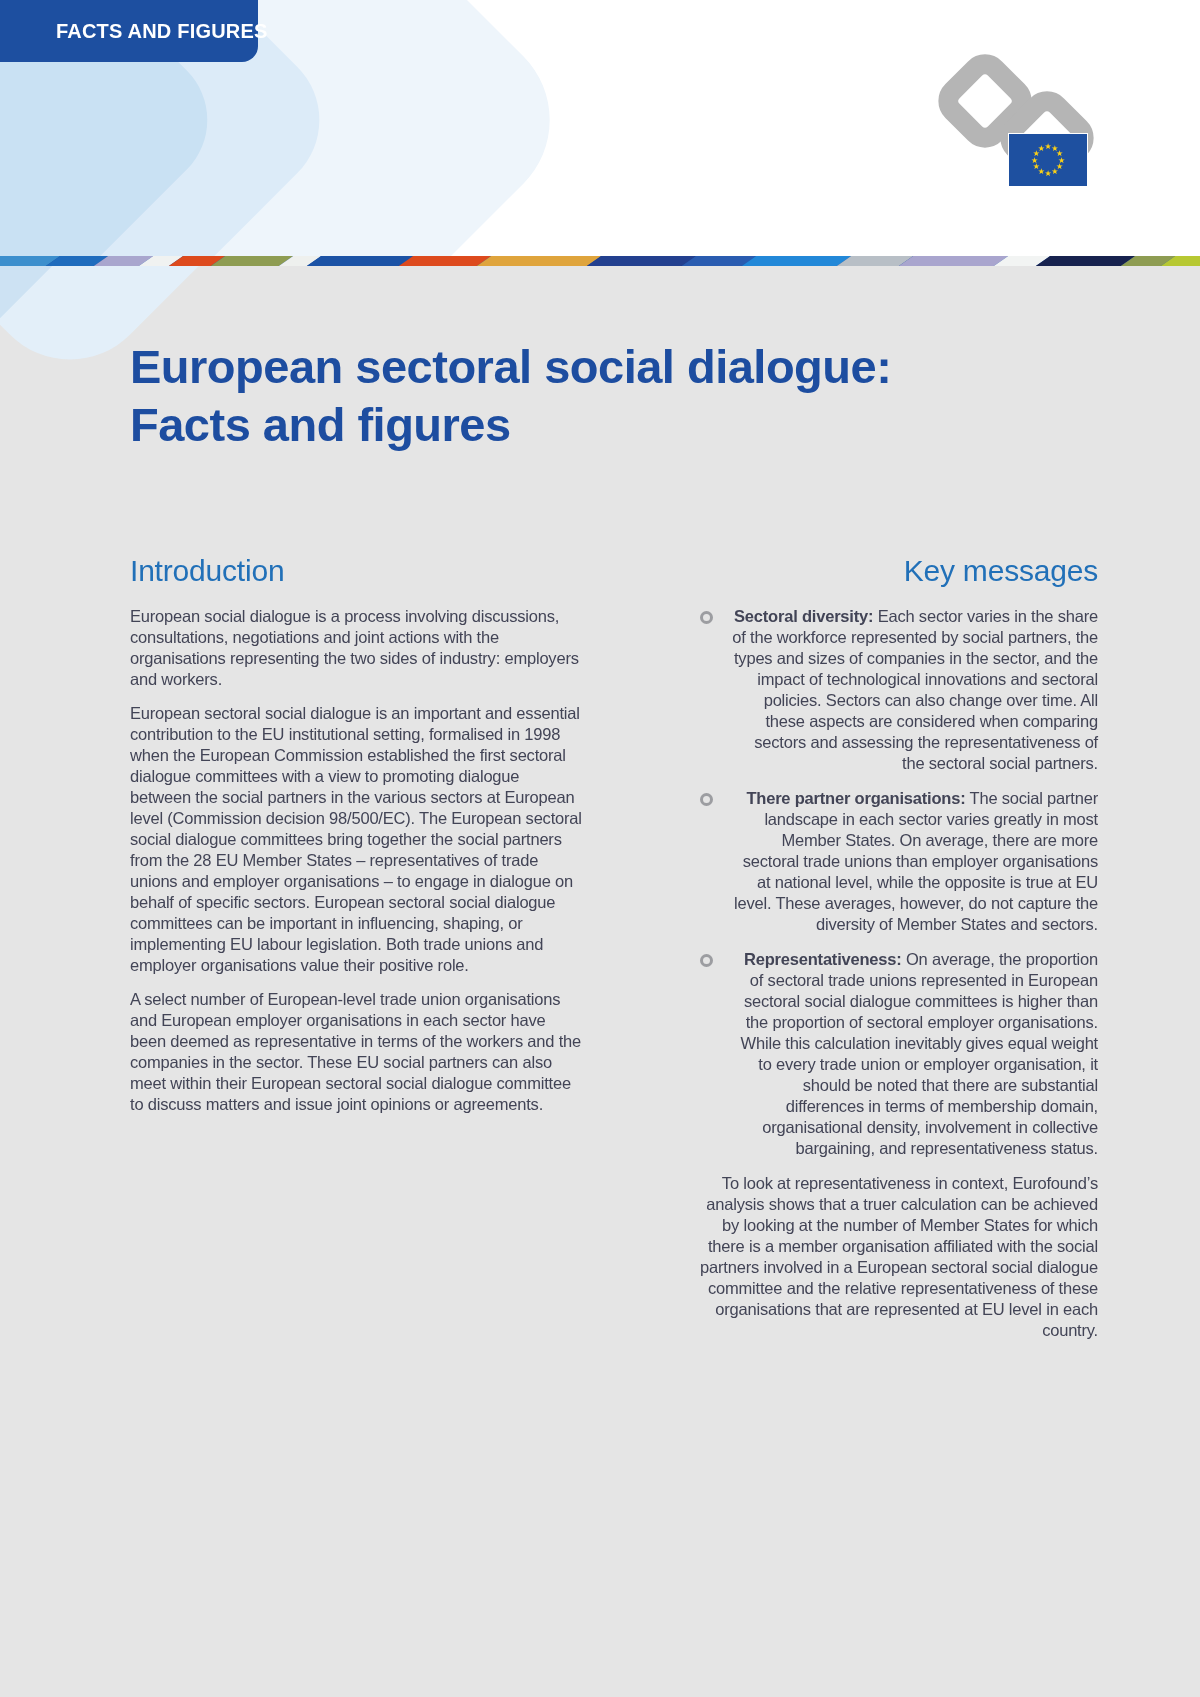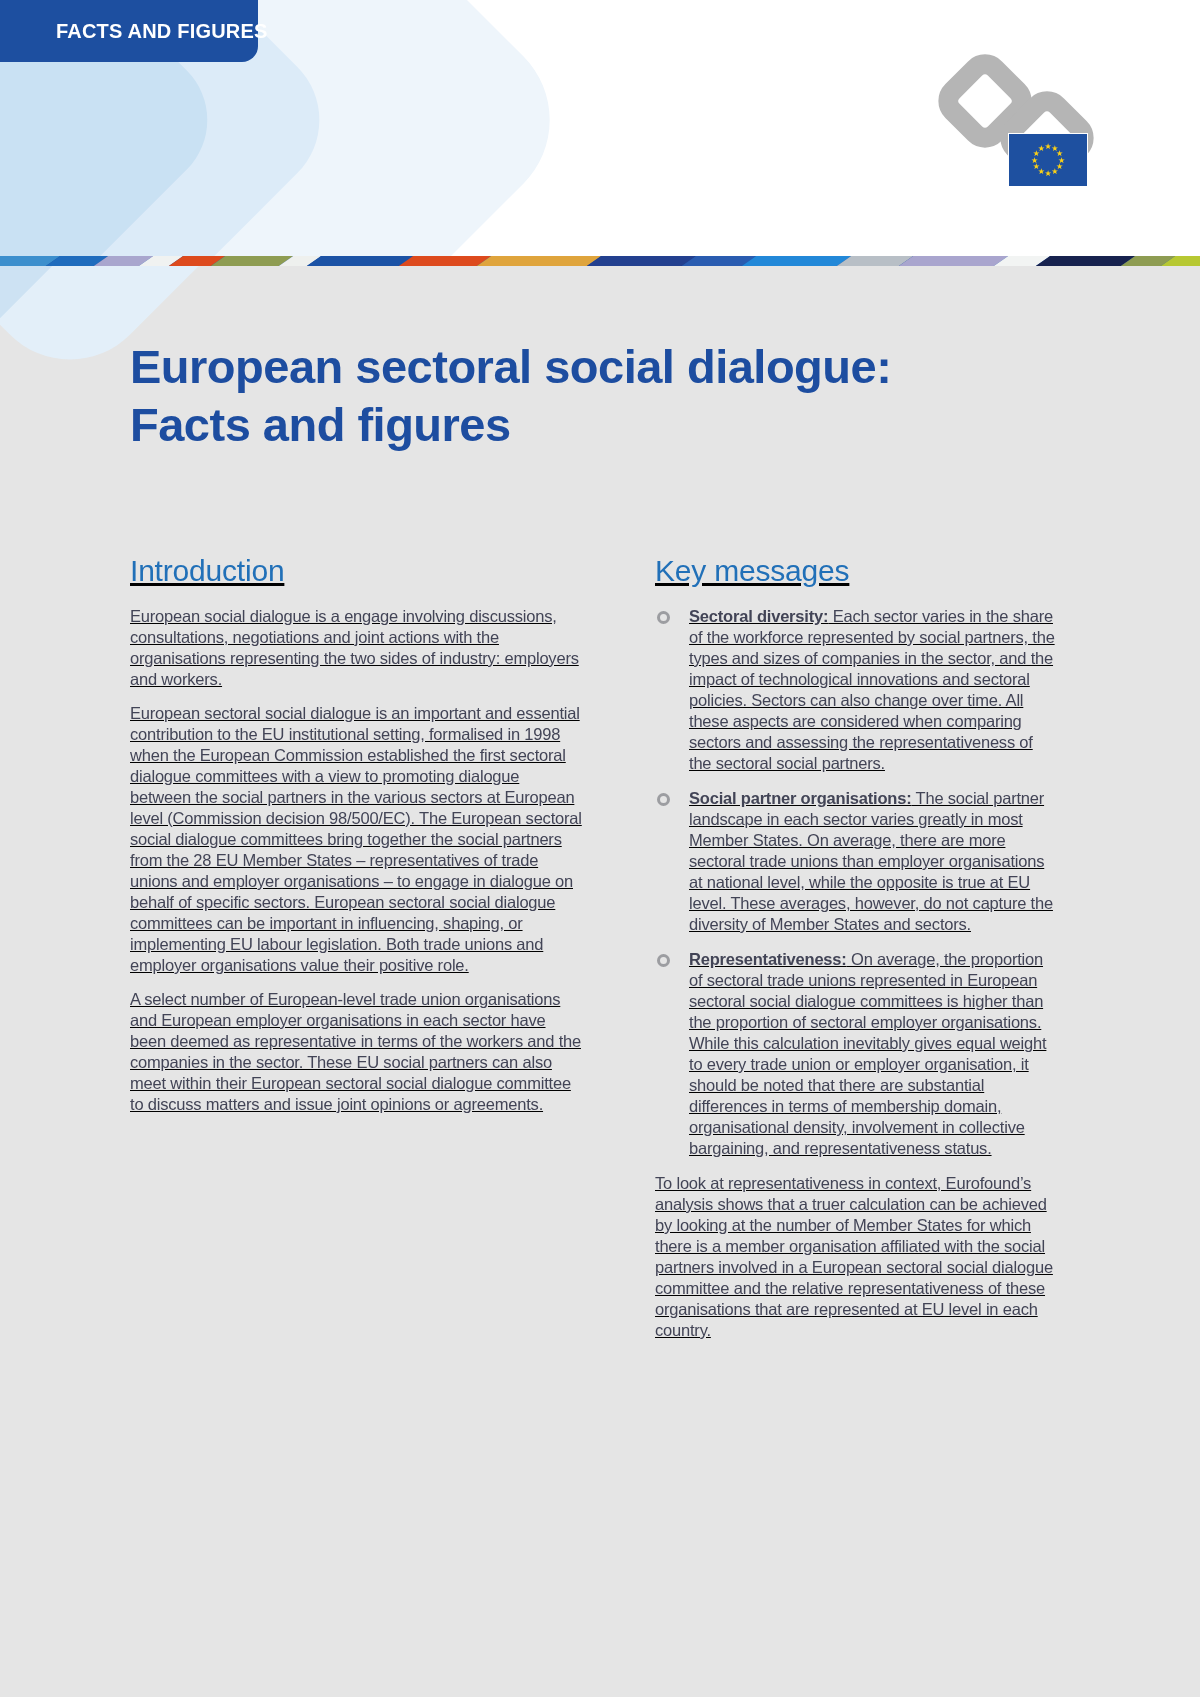--- a/index.html
+++ b/index.html
@@ -47,23 +47,23 @@
     position:relative;width:1200px;height:1431px;background:#e5e5e5;overflow:hidden;padding-left:35px;
   }
   .hero-shape{position:absolute;transform:rotate(45deg);z-index:0;}
   .hero-shape1{width:380px;height:380px;left:-120px;top:-330px;border-radius:85px;background:#e3eff9;}
   .hero-shape2{width:300px;height:300px;left:-200px;top:-260px;border-radius:70px;background:#cde2f3;}
   .content{position:relative;z-index:1;padding:72px 90px 0 95px;}
   .page-title{
     color:#1d4da0;font-size:47px;line-height:58px;font-weight:bold;
     letter-spacing:-0.5px;margin:0;
   }
-  .columns{display:flex;margin-top:100px;text-decoration:underline;}
+  .columns{display:flex;margin-top:100px;}
   .col-left{width:452px;flex:none;}
-  .col-right{margin-left:73px;width:400px;flex:none;}
+  .col-right{margin-left:116px;width:400px;flex:none;text-align:right;}
   h2.section-heading{
     color:#2170b8;font-size:30px;font-weight:normal;letter-spacing:-0.2px;
     margin:0 0 18px 0;line-height:34px;
   }
   .body-text{color:#424456;font-size:16.5px;line-height:21px;letter-spacing:-0.2px;}
   .body-text p{margin:0 0 13px 0;}
   ul.km-list{list-style:none;margin:0;padding:0 0 0 34px;}
   ul.km-list li{position:relative;margin:0 0 14px 0;}
   ul.km-list li .ring{
     position:absolute;left:-32px;top:5px;width:7px;height:7px;
@@ -139,37 +139,37 @@
     <h1 class="page-title">
       <span>European sectoral social dialogue:</span><br>
       <span>Facts and figures</span>
     </h1>
 
     <div class="columns">
 
       <div class="col-left">
         <h2 class="section-heading">Introduction</h2>
         <div class="body-text">
-          <p>European social dialogue is a engage involving discussions, consultations, negotiations and joint actions with the organisations representing the two sides of industry: employers and workers.</p>
+          <p>European social dialogue is a process involving discussions, consultations, negotiations and joint actions with the organisations representing the two sides of industry: employers and workers.</p>
           <p>European sectoral social dialogue is an important and essential contribution to the EU institutional setting, formalised in 1998 when the European Commission established the first sectoral dialogue committees with a view to promoting dialogue between the social partners in the various sectors at European level (Commission decision 98/500/EC). The European sectoral social dialogue committees bring together the social partners from the 28 EU Member States – representatives of trade unions and employer organisations – to engage in dialogue on behalf of specific sectors. European sectoral social dialogue committees can be important in influencing, shaping, or implementing EU labour legislation. Both trade unions and employer organisations value their positive role.</p>
           <p>A select number of European-level trade union organisations and European employer organisations in each sector have been deemed as representative in terms of the workers and the companies in the sector. These EU social partners can also meet within their European sectoral social dialogue committee to discuss matters and issue joint opinions or agreements.</p>
         </div>
       </div>
 
       <div class="col-right">
         <h2 class="section-heading">Key messages</h2>
         <div class="body-text">
           <ul class="km-list">
             <li>
               <span class="ring"></span>
               <span class="km-label">Sectoral diversity:</span><span> Each sector varies in the share of the workforce represented by social partners, the types and sizes of companies in the sector, and the impact of technological innovations and sectoral policies. Sectors can also change over time. All these aspects are considered when comparing sectors and assessing the representativeness of the sectoral social partners.</span>
             </li>
             <li>
               <span class="ring"></span>
-              <span class="km-label">Social partner organisations:</span><span> The social partner landscape in each sector varies greatly in most Member States. On average, there are more sectoral trade unions than employer organisations at national level, while the opposite is true at EU level. These averages, however, do not capture the diversity of Member States and sectors.</span>
+              <span class="km-label">There partner organisations:</span><span> The social partner landscape in each sector varies greatly in most Member States. On average, there are more sectoral trade unions than employer organisations at national level, while the opposite is true at EU level. These averages, however, do not capture the diversity of Member States and sectors.</span>
             </li>
             <li>
               <span class="ring"></span>
               <span class="km-label">Representativeness:</span><span> On average, the proportion of sectoral trade unions represented in European sectoral social dialogue committees is higher than the proportion of sectoral employer organisations. While this calculation inevitably gives equal weight to every trade union or employer organisation, it should be noted that there are substantial differences in terms of membership domain, organisational density, involvement in collective bargaining, and representativeness status.</span>
             </li>
           </ul>
           <p class="closing">To look at representativeness in context, Eurofound’s analysis shows that a truer calculation can be achieved by looking at the number of Member States for which there is a member organisation affiliated with the social partners involved in a European sectoral social dialogue committee and the relative representativeness of these organisations that are represented at EU level in each country.</p>
         </div>
       </div>
 

